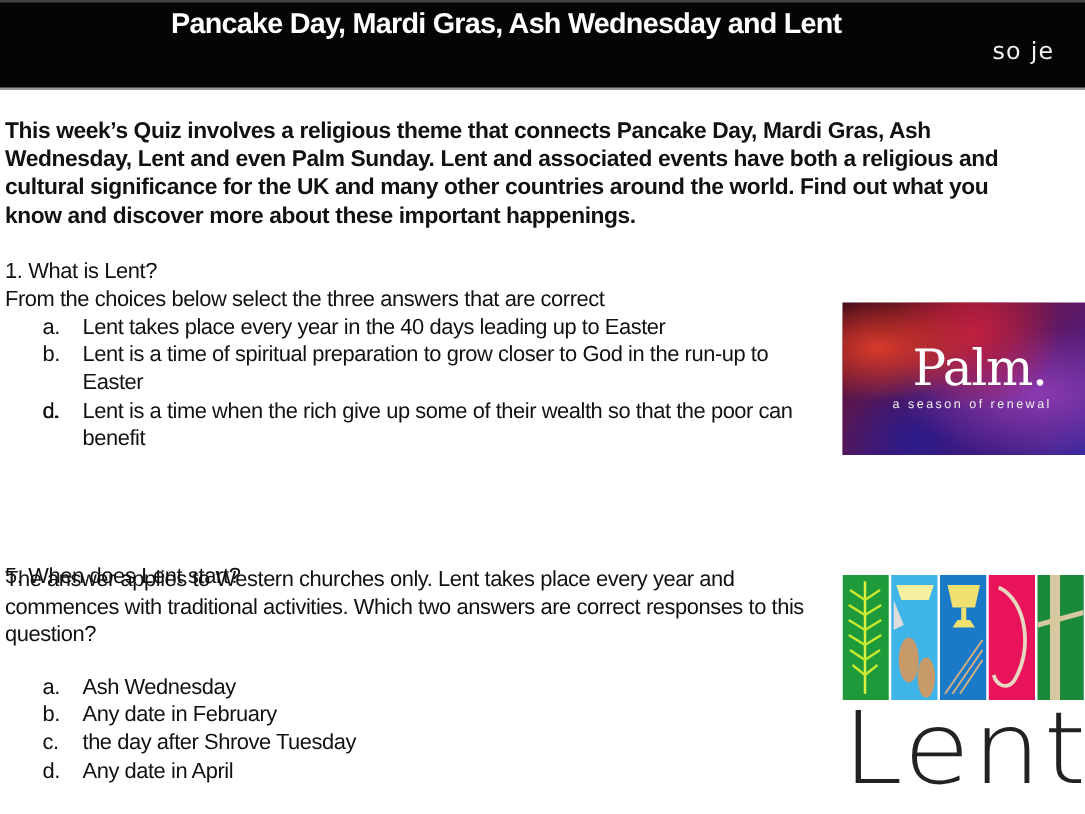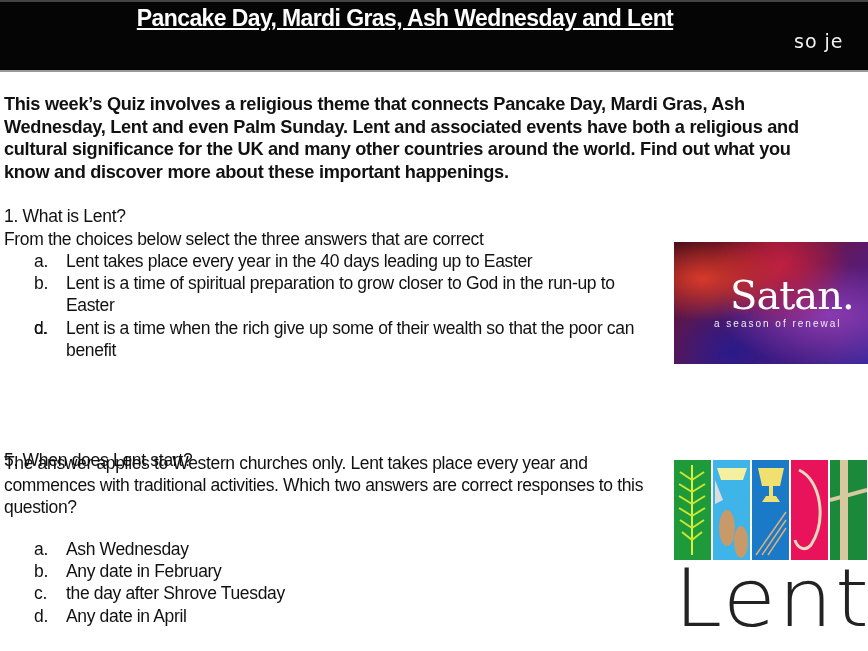--- a/index.html
+++ b/index.html
@@ -1,21 +1,21 @@
 <!DOCTYPE html>
 <html><head>
 <meta charset="utf-8">
 <style>
   html, body { margin:0; padding:0; }
   body { width:868px; height:651px; background:#ffffff; position:relative; overflow:hidden;
          font-family:"Liberation Sans", sans-serif; color:#111; }
   .header { position:absolute; left:0; top:0; width:868px; height:72px; background:#050505;
             border-bottom:2px solid #9a9a9a; border-top:2px solid #444; box-sizing:border-box; }
   .header-title { position:absolute; left:0; width:810px; text-align:center; color:#fff;
-                  font-weight:bold; font-size:23px; letter-spacing:-0.6px; line-height:28px;text-decoration:underline; }
+                  font-weight:bold; font-size:23px; letter-spacing:-0.6px; line-height:28px; }
   .t1 { top:2px; } .t2 { top:31px; }
   .logo { position:absolute; left:782px; top:28px; color:#f2f2f2; font-size:19px;
           font-family:"DejaVu Sans", sans-serif; letter-spacing:1px;margin-left:12px; }
   .intro { position:absolute; left:4px; top:93px; width:810px; font-weight:bold; font-size:18.2px;
            line-height:22.5px; letter-spacing:-0.3px; }
   .qtitle { position:absolute; left:4px; font-weight:normal; font-size:17.5px; letter-spacing:-0.3px; line-height:22px; }
   .qtext { position:absolute; left:4px; font-size:17.5px; line-height:22.2px; letter-spacing:-0.35px; width:650px; }
   .opts { position:absolute; left:0; margin:0; padding:0; list-style:none; font-size:17.5px; line-height:22.2px; letter-spacing:-0.35px; }
   .opts li { position:relative; padding-left:66px; width:600px; }
   .opts li .lt { position:absolute; left:34px; }
@@ -55,21 +55,21 @@
 <div class="qtitle" style="top:449px;">5. When does Lent start?</div>
 <div class="qtext" style="top:452px;">The answer applies to Western churches only. Lent takes place every year and commences with traditional activities. Which two answers are correct responses to this question?</div>
 <ul class="opts" style="top:538px;">
   <li><span class="lt">a.</span><span>Ash Wednesday</span></li>
   <li><span class="lt">b.</span><span>Any date in February</span></li>
   <li><span class="lt">c.</span><span>the day after Shrove Tuesday</span></li>
   <li><span class="lt">d.</span><span>Any date in April</span></li>
 </ul>
 
 <div class="img1">
-  <div class="big">Satan.</div>
+  <div class="big">Palm.</div>
   <div class="small">a season of renewal</div>
 </div>
 
 <div class="img2">
   <div class="panel" style="left:0; background:#1f9a3a;">
     <svg width="37" height="100">
         <path d="M18 95 L18 5" stroke="#d8f040" stroke-width="2"></path>
         <g stroke="#c8e830" stroke-width="2">
       <path d="M18 20 L6 12 M18 20 L30 12 M18 32 L5 24 M18 32 L31 24 M18 44 L5 36 M18 44 L31 36 M18 56 L5 48 M18 56 L31 48 M18 68 L6 60 M18 68 L30 60 M18 80 L8 72 M18 80 L28 72"></path>
         </g>

